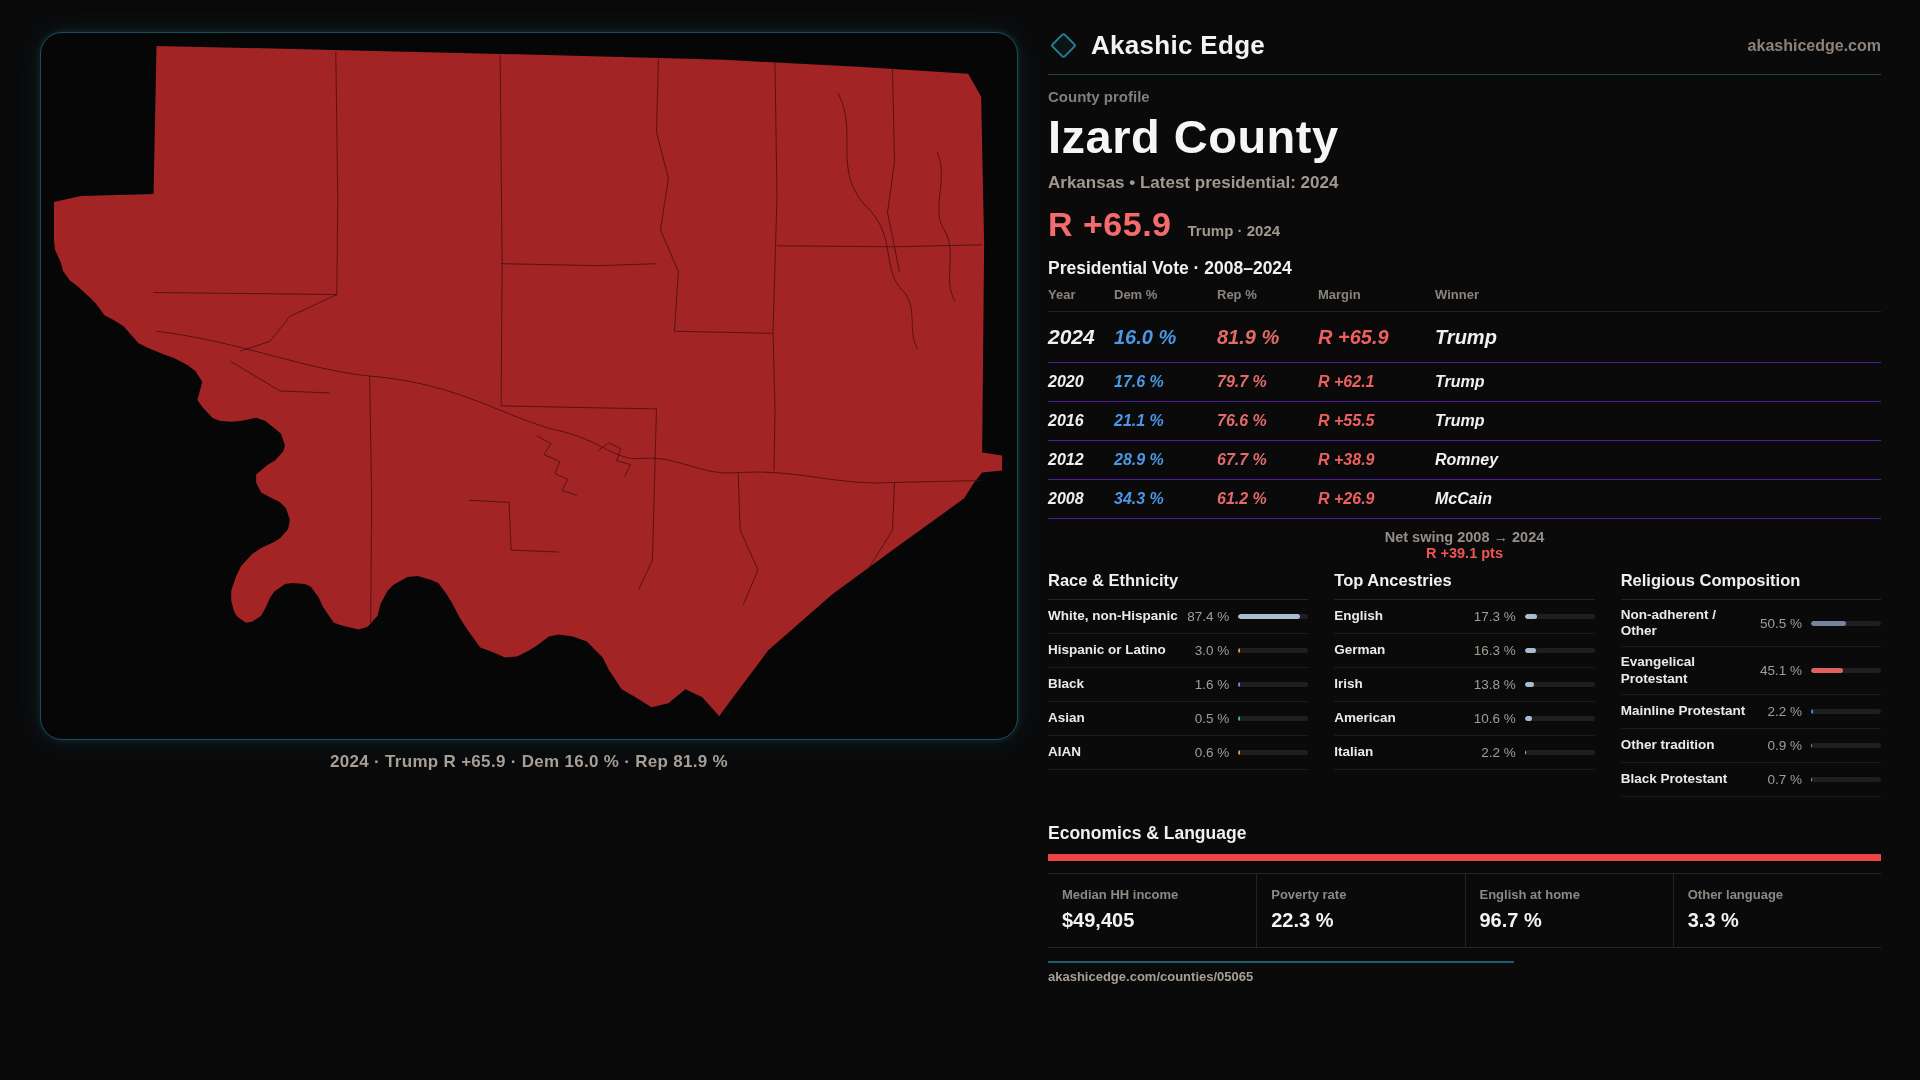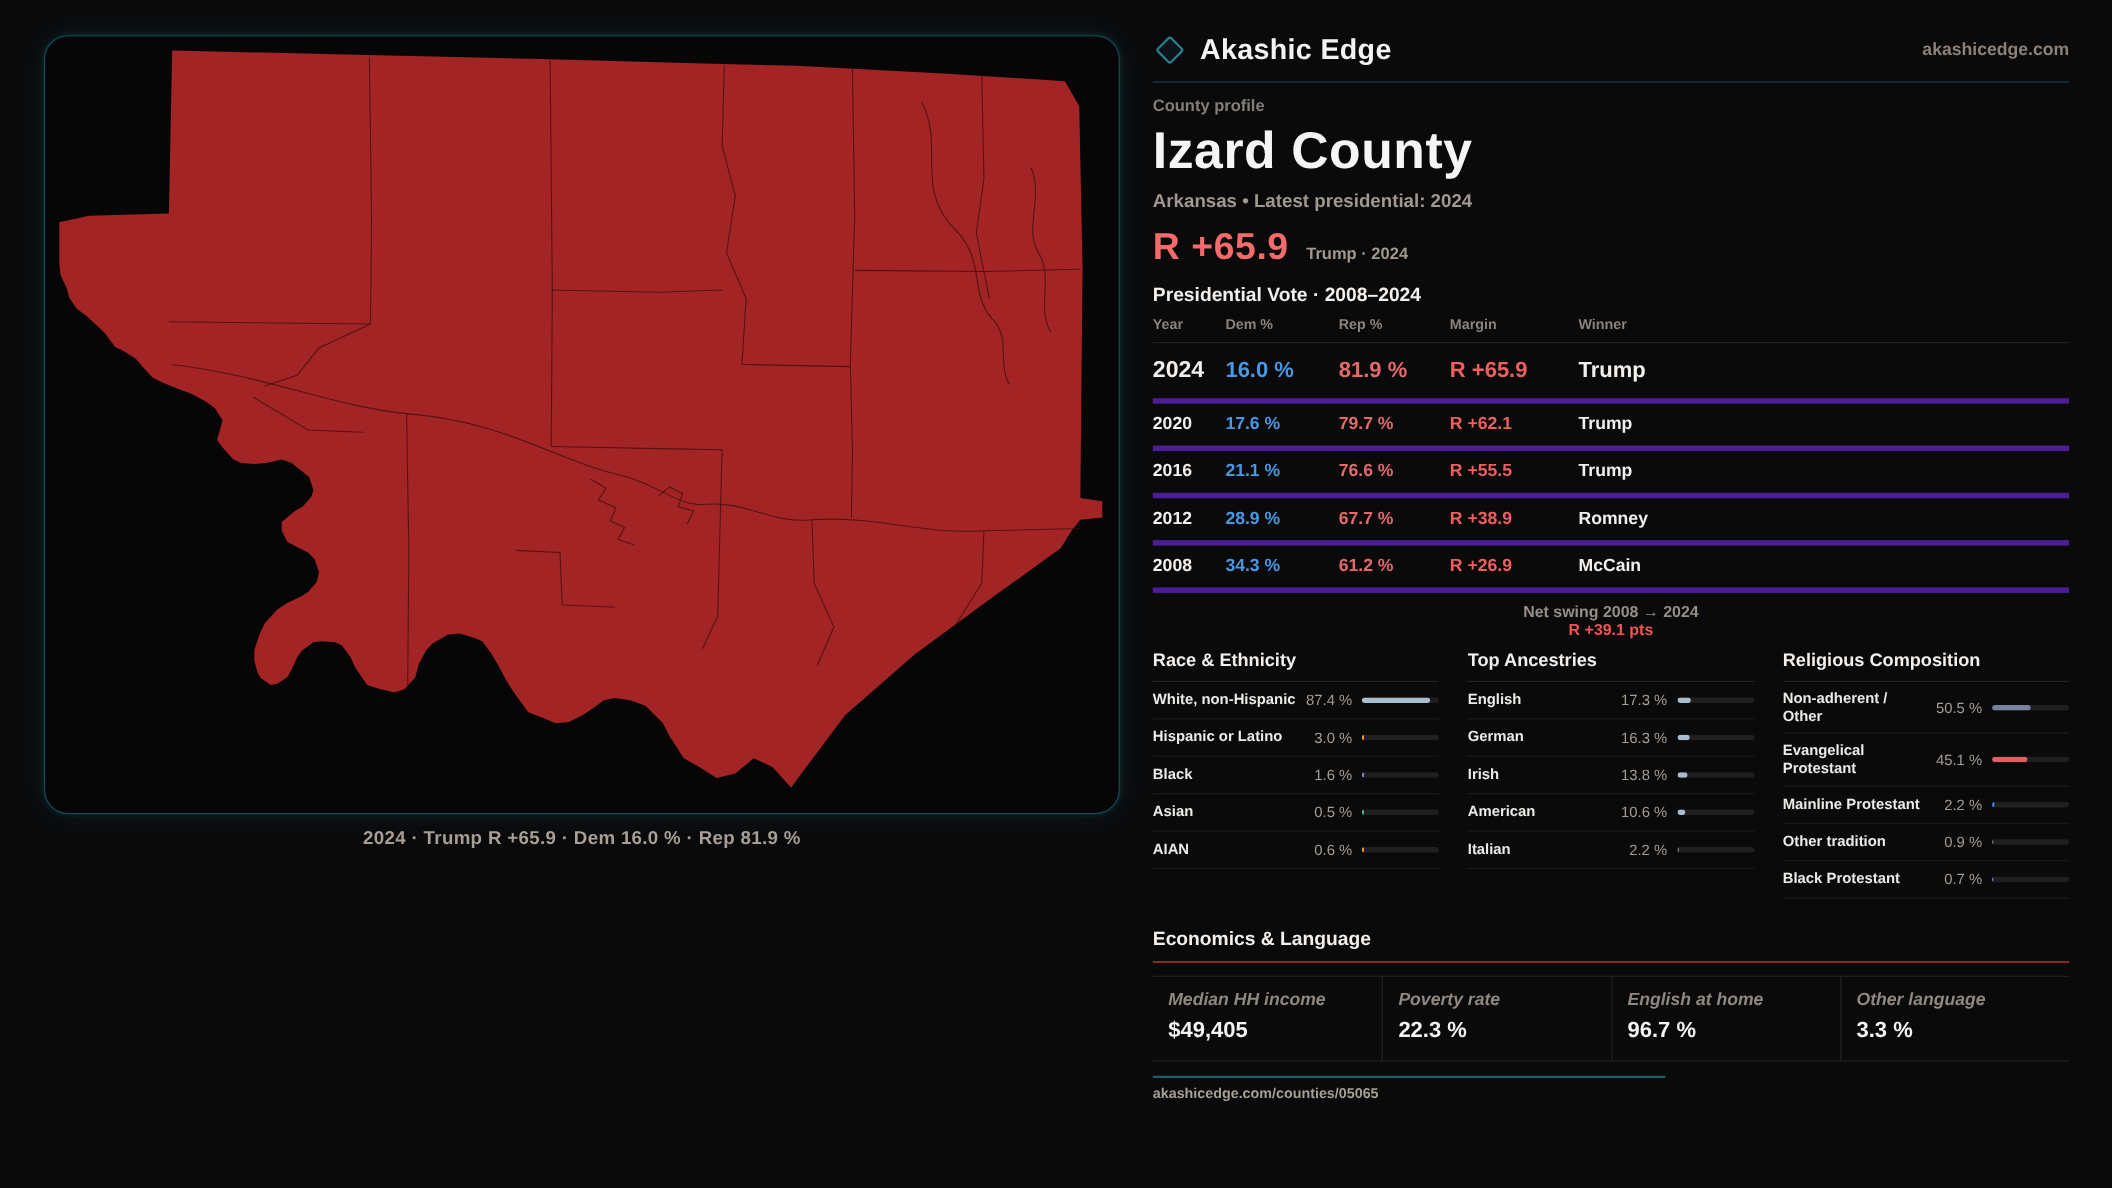--- a/index.html
+++ b/index.html
@@ -44,21 +44,21 @@
 
   .table-title { margin-top:14px; font-size:17.5px; font-weight:bold; color:#f2efec; }
 
   .vote-table { width:100%; }
   .vt-row {
     display:grid; grid-template-columns:66px 103px 101px 117px auto;
     align-items:center;
   }
   .vt-head { padding:8px 0 9px; border-bottom:1px solid #222224; }
   .vt-head span { font-size:13px; font-weight:bold; color:#8b847d; }
-  .vt-data { padding:10px 0; border-bottom:5px solid #4c1d95; font-size:16px; }
+  .vt-data { padding:10px 0; border-bottom:1px solid #4c1d95; font-size:16px;font-style:italic; }
   .vt-data .year { color:#f2efec; font-weight:bold; }
   .vt-data .dem  { color:#4a97e4; font-weight:bold; }
   .vt-data .rep  { color:#e46a6a; font-weight:bold; }
   .vt-data .mar  { color:#ee5f5f; font-weight:bold; }
   .vt-data .win  { color:#f2efec; font-weight:bold; }
   .vt-data.emph { padding:13px 0; font-size:20px; }
   .vt-data.emph .year { font-size:21px; }
 
   .net-swing {
     display:flex; justify-content:space-between; align-items:center;
@@ -77,29 +77,29 @@
     display:flex; align-items:center; gap:9px;
     padding:7px 0; border-bottom:1px solid #1c1c1e; min-height:34px;
   }
   .demo-label { flex:1; font-size:13.5px; font-weight:bold; color:#eceae7; line-height:1.2; }
   .demo-value { font-size:13.5px; color:#a59c94; white-space:nowrap; }
   .demo-bar { width:70px; height:5px; border-radius:3px; background:#1f1f22; overflow:hidden; flex-shrink:0; }
   .demo-bar-fill { height:100%; border-radius:3px; }
 
   .econ-title {
     margin-top:26px; font-size:17.5px; font-weight:bold; color:#f2efec;
-    padding-bottom:10px; border-bottom:1px solid #ef4444;
+    padding-bottom:10px; border-bottom:7px solid #ef4444;
   }
   .stats-grid {
     margin-top:12px; display:grid; grid-template-columns:1fr 1fr 1fr 1fr;
     border-top:1px solid #242426; border-bottom:1px solid #242426;
   }
   .stat-cell { padding:13px 0 15px 14px; }
   .stat-cell + .stat-cell { border-left:1px solid #242426; }
-  .stat-label { font-size:16px; font-weight:bold; color:#8f8press881; color:#8f8881;font-style:italic; }
+  .stat-label { font-size:13px; font-weight:bold; color:#8f8press881; color:#8f8881; }
   .stat-value { margin-top:7px; font-size:20px; font-weight:bold; color:#f5f3f1; }
 
   .footer-divider { margin-top:13px; width:466px; height:2px; background:#1e5e6b; }
   .footer-sources { margin-top:9px; font-size:13px; font-weight:bold; color:#92897f; }
   .footer-permalink { margin-top:6px; font-size:13px; font-weight:bold; color:#a89f95; }
 </style>
 </head>
 <body>
 
 <div class="page">

